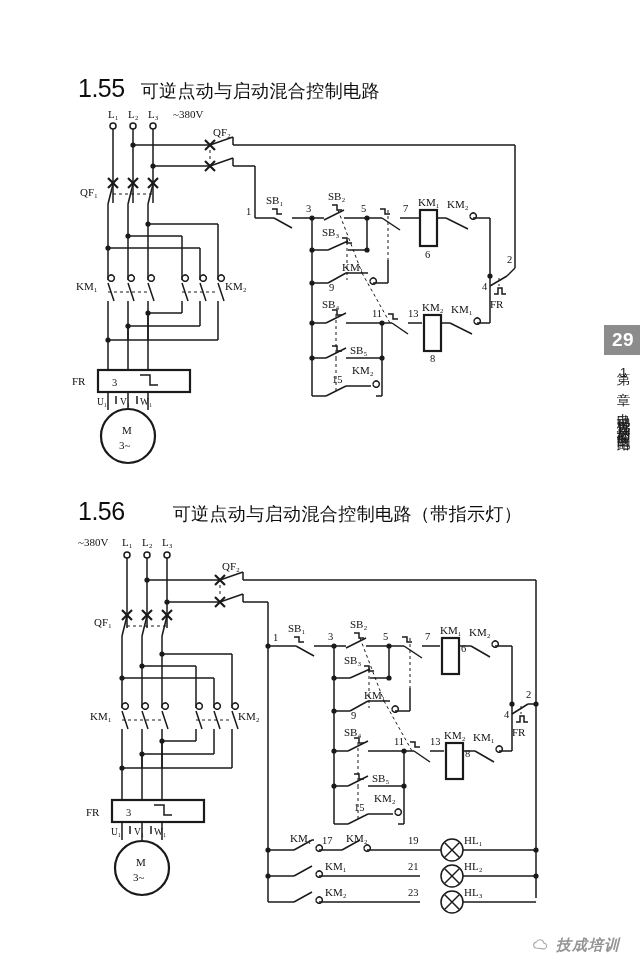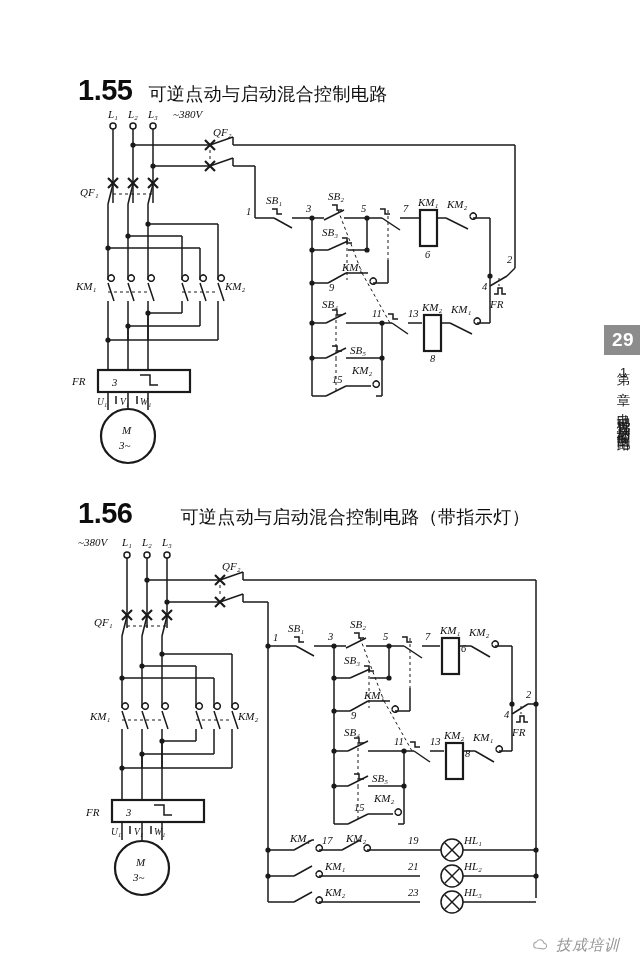--- a/index.html
+++ b/index.html
@@ -24,43 +24,42 @@
 
   
   .section-head {
     position: absolute;
     display: flex;
     align-items: baseline;
     white-space: nowrap;
   }
   .sec-num {
     font-family: "Liberation Sans", "DejaVu Sans", sans-serif;
-    font-weight: bold;
-    font-size: 29px;
+    font-weight: normal;
+    font-size: 25px;
     letter-spacing: -0.5px;
     color: #0d0d0d;
   }
   .sec-title {
     font-family: "Liberation Sans", "DejaVu Sans", sans-serif;
     font-size: 18px;
     font-weight: 500;
     margin-left: 16px;
     color: #0d0d0d;
     letter-spacing: 0.4px;
   }
 
   #head-155 { left: 78px; top: 74px; }
   #head-156 { left: 78px; top: 497px; gap: 32px; }
 
   
   .diagram {
     position: absolute;
     left: 0;
     top: 0;
-    font-style: italic;
   }
   #diagram-155 { left: 70px; top: 108px; }
   #diagram-156 { left: 60px; top: 528px; }
 
   .diagram svg { display: block; }
 
   
   .side-tab {
     position: absolute;
     right: 0px;
@@ -95,20 +94,21 @@
 
   
   .footer-mark {
     position: absolute;
     right: 20px;
     bottom: 12px;
     display: flex;
     align-items: center;
     gap: 7px;
     opacity: 0.72;
+    font-weight: bold;
   }
   .footer-logo {
     width: 17px;
     height: 17px;
     position: relative;
   }
   .footer-text {
     font-family: "Liberation Sans", "DejaVu Sans", sans-serif;
     font-size: 15px;
     font-style: italic;

